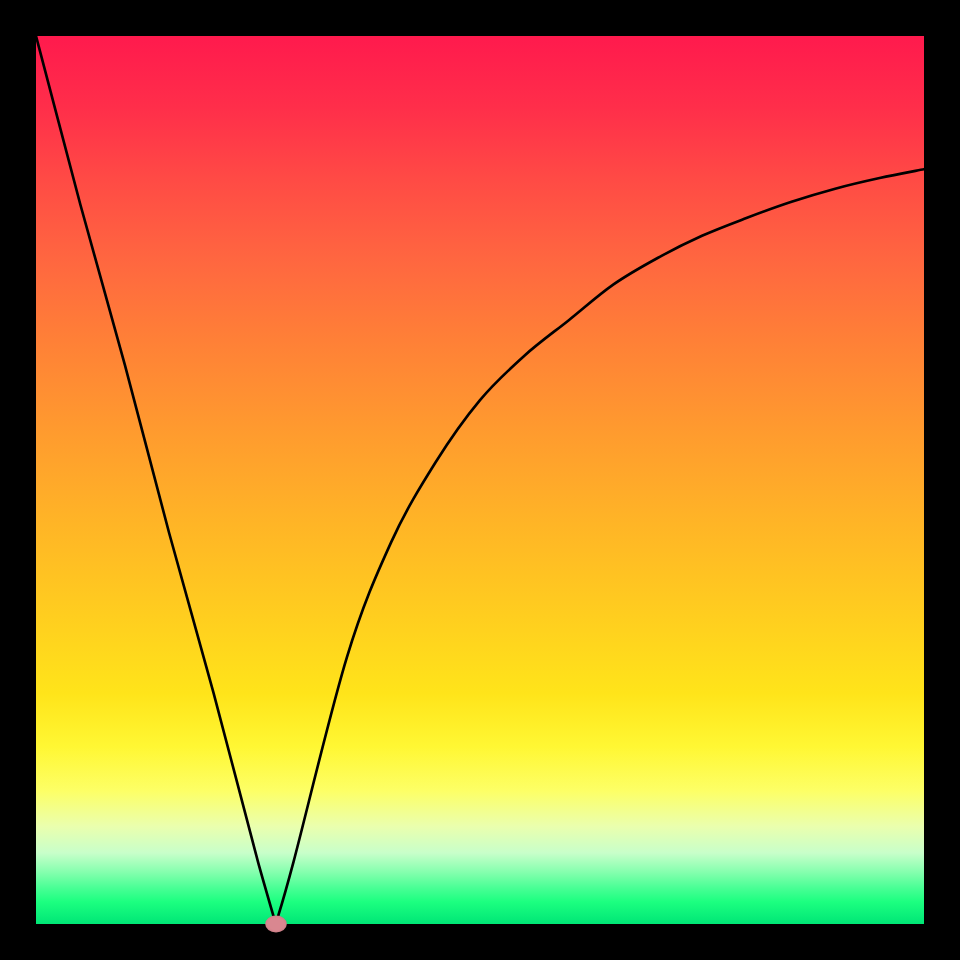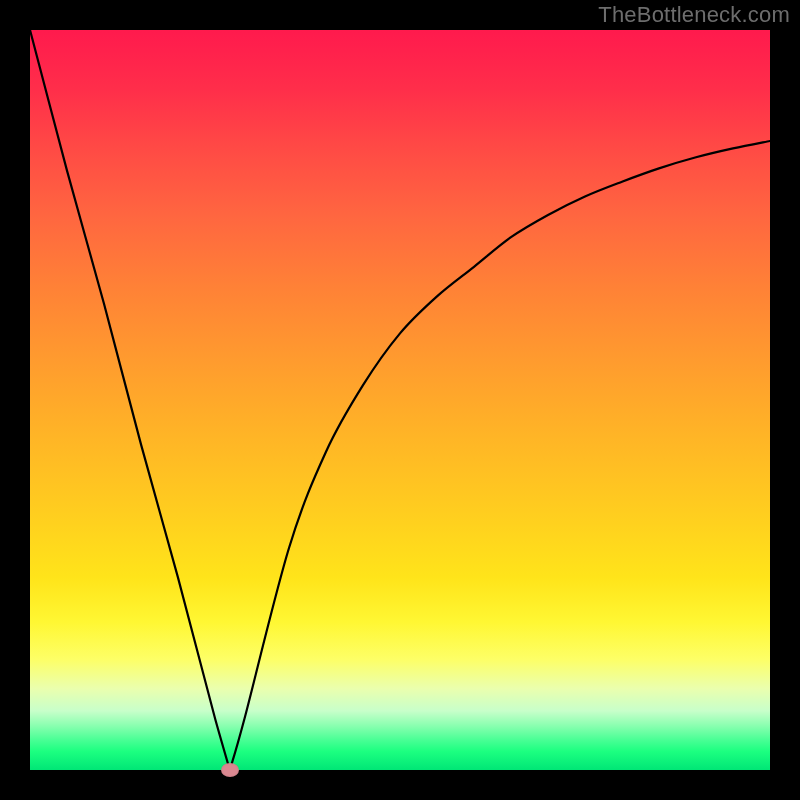--- a/index.html
+++ b/index.html
@@ -69,20 +69,19 @@
     border-radius: 50%;
     background: #d98790;
     transform: translate(-50%, -50%);
     box-shadow: inset 0 0 2px rgba(0,0,0,.15);
   }
 </style>
 </head>
 <body>
 
 <div class="frame">
-  <div class="watermark">TheBottleneck.com</div>
   <div class="plot-area">
     <svg class="curve" viewBox="0 0 740 740" preserveAspectRatio="none">
       <path id="curve-path" fill="none" stroke="#000" stroke-width="2.2" stroke-linejoin="round" stroke-linecap="round" d="M 0 0 C 2.158333333333333 8.20166666666666 32.68333333333334 124.62833333333325 37 140.5999999999999 C 41.31666666666666 156.57166666666657 69.68333333333334 257.8283333333333 74 273.8 C 78.31666666666666 289.7716666666667 106.68333333333334 398.4283333333333 111 414.4 C 115.31666666666666 430.37166666666667 143.68333333333334 531.6283333333333 148 547.6 C 152.31666666666666 563.5716666666667 181.97833333333332 676.9766666666667 185 688.2 C 188.02166666666668 699.4233333333334 198.93666666666667 736.9783333333334 199.8 740  C 202.26666666666668 731.3666666666667 204.73333333333332 725.2 214.6 688.2 C 224.46666666666667 651.2 245.43333333333334 562.4 259 518 C 272.56666666666666 473.6 283.6666666666667 448.93333333333334 296 421.8 C 308.3333333333333 394.6666666666667 320.6666666666667 374.93333333333334 333 355.2 C 345.3333333333333 335.46666666666664 357.66666666666663 318.20000000000005 370 303.40000000000003 C 382.33333333333337 288.6 394.66666666666674 277.5 407.00000000000006 266.4 C 419.33333333333337 255.29999999999995 431.6666666666667 246.6666666666666 444 236.79999999999995 C 456.3333333333333 226.9333333333333 468.6666666666667 215.83333333333337 481 207.20000000000005 C 493.3333333333333 198.56666666666672 505.6666666666667 191.78333333333333 518 185 C 530.3333333333334 178.21666666666667 542.6666666666666 172.05 555 166.5 C 567.3333333333334 160.95 579.6666666666666 156.3866666666666 592 151.69999999999993 C 604.3333333333334 147.01333333333326 616.6666666666666 142.44999999999996 629 138.38 C 641.3333333333334 134.31000000000003 653.6666666666666 130.6100000000001 666 127.28000000000009 C 678.3333333333334 123.95000000000009 690.6666666666666 121.11333333333333 703 118.39999999999998 C 715.3333333333334 115.68666666666662 733.8333333333334 112.23333333333333 740 111"></path>
     </svg>
     <div class="dot" id="marker-dot" style="left: 199.8px; top: 740px;"></div>
   </div>
 </div>
 
 </body></html>

